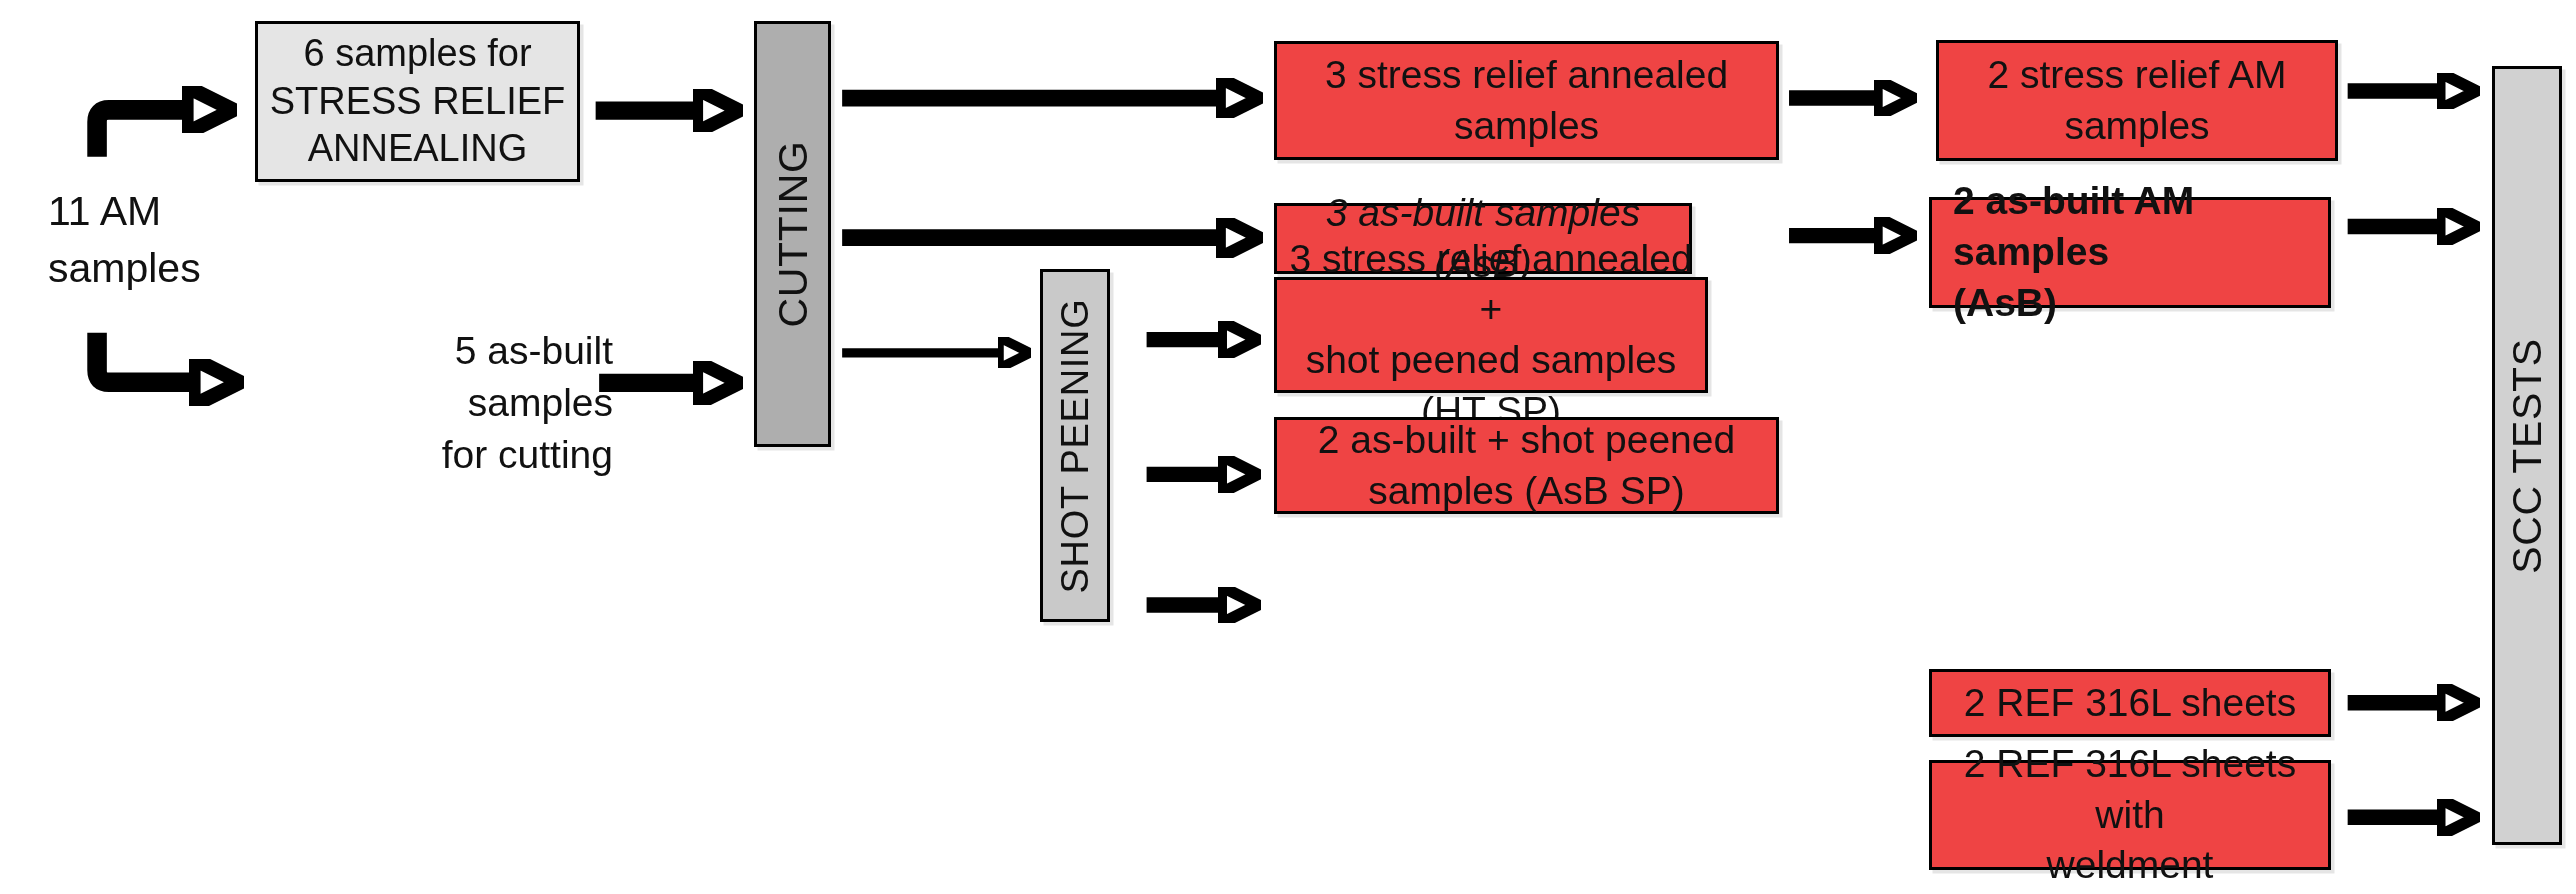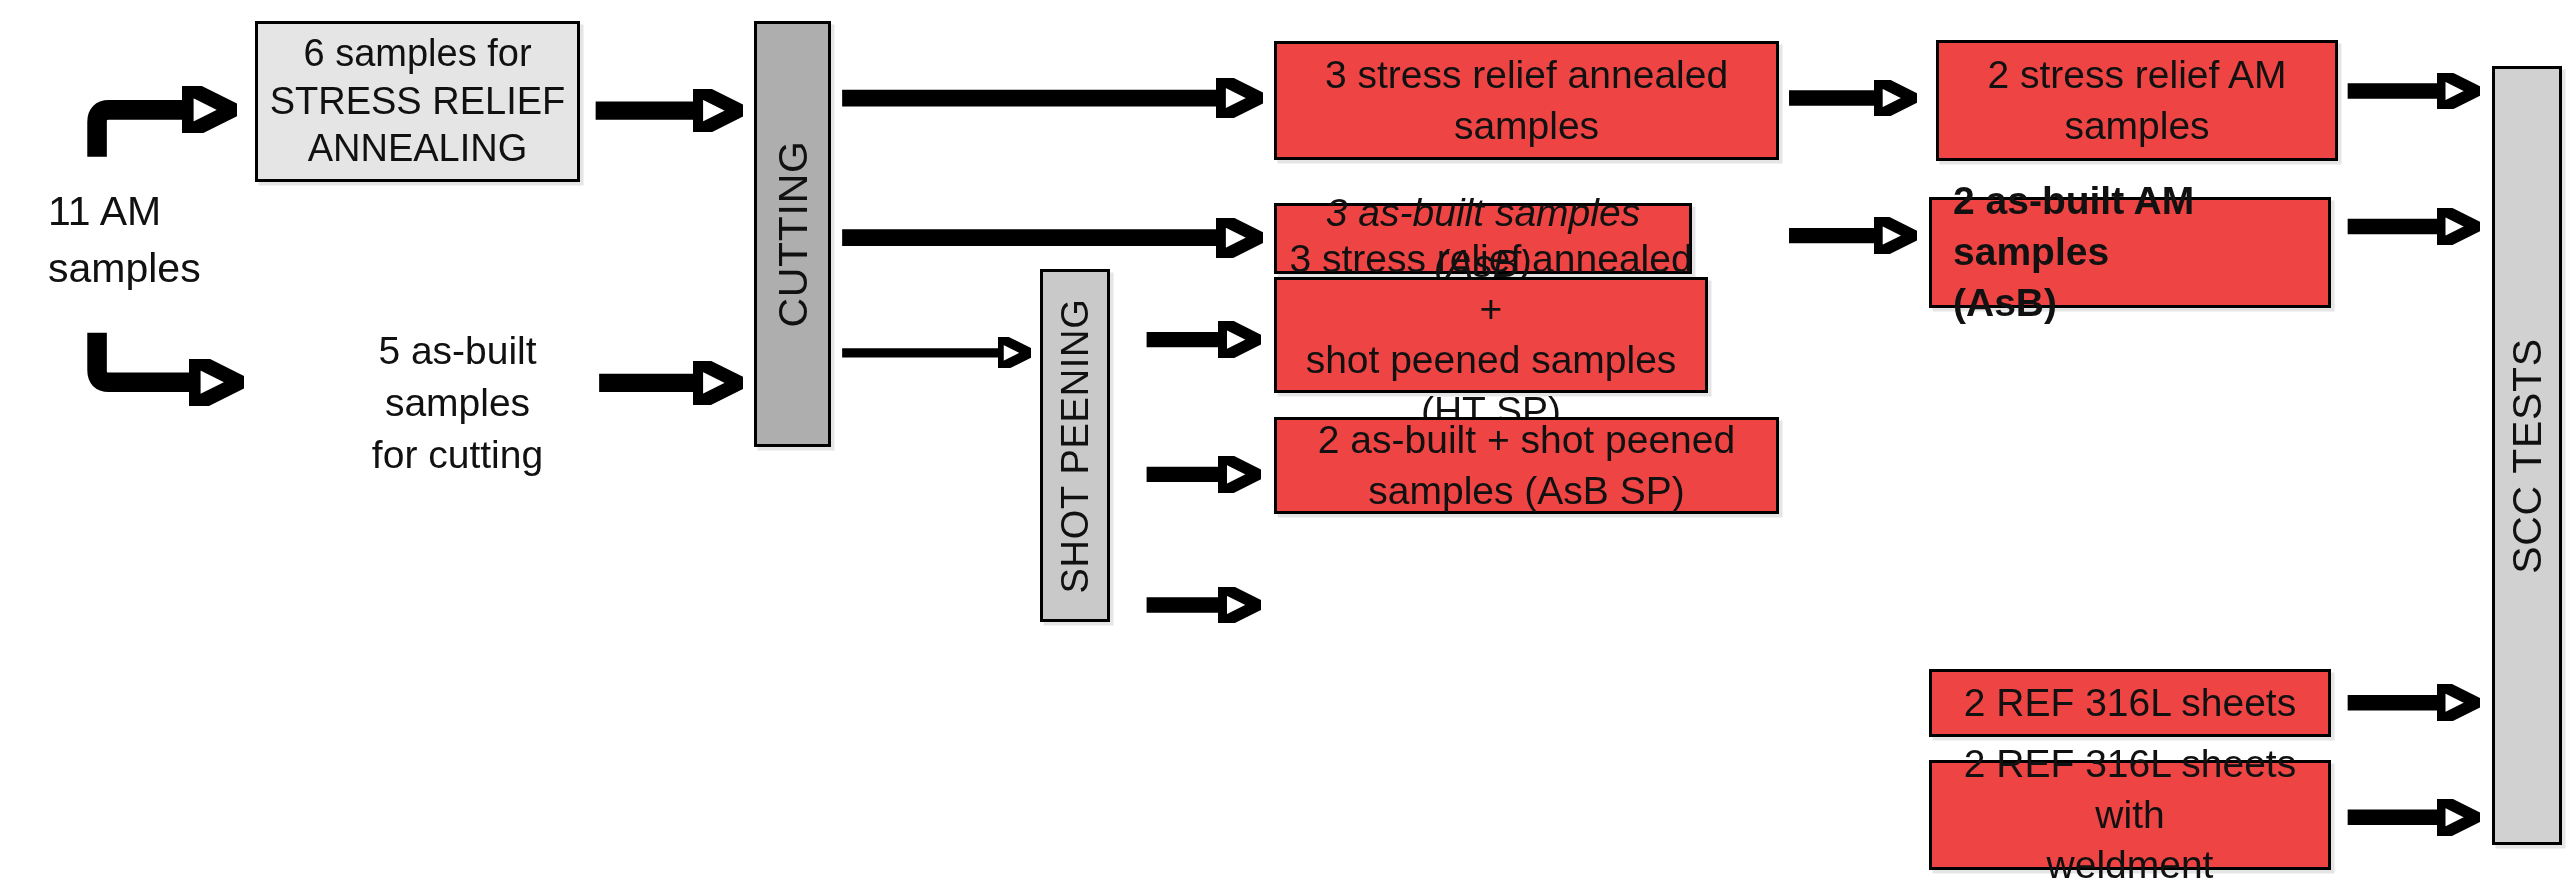--- a/index.html
+++ b/index.html
@@ -99,21 +99,21 @@
 
     <path d="M 3362 130 L 3498 130" stroke-width="22" marker-end="url(#head)"></path>
     <path d="M 3362 324 L 3498 324" stroke-width="22" marker-end="url(#head)"></path>
     <path d="M 3362 1006 L 3498 1006" stroke-width="22" marker-end="url(#head)"></path>
     <path d="M 3362 1170 L 3498 1170" stroke-width="22" marker-end="url(#head)"></path>
   </svg>
 
   <div class="free-label" style="left:25px; top:183px; width:209px;">11 AM
 samples</div>
 
-  <div class="free-label centered" style="left:279px; top:325px; width:311px;">5 as-built samples
+  <div class="free-label centered" style="left:279px; top:325px; width:311px;text-align:right;">5 as-built samples
 for cutting</div>
 
   <div class="node dark" style="left: 255px; top: 21px; width: 325px; height: 161px; background: #e5e5e5;">6 samples for
 STRESS RELIEF
 ANNEALING</div>
 
   <div class="vbar" style="left: 754px; top: 21px; width: 77px; height: 426px; background: rgb(174, 174, 174);">
     <span class="vlabel">CUTTING</span>
   </div>
 

